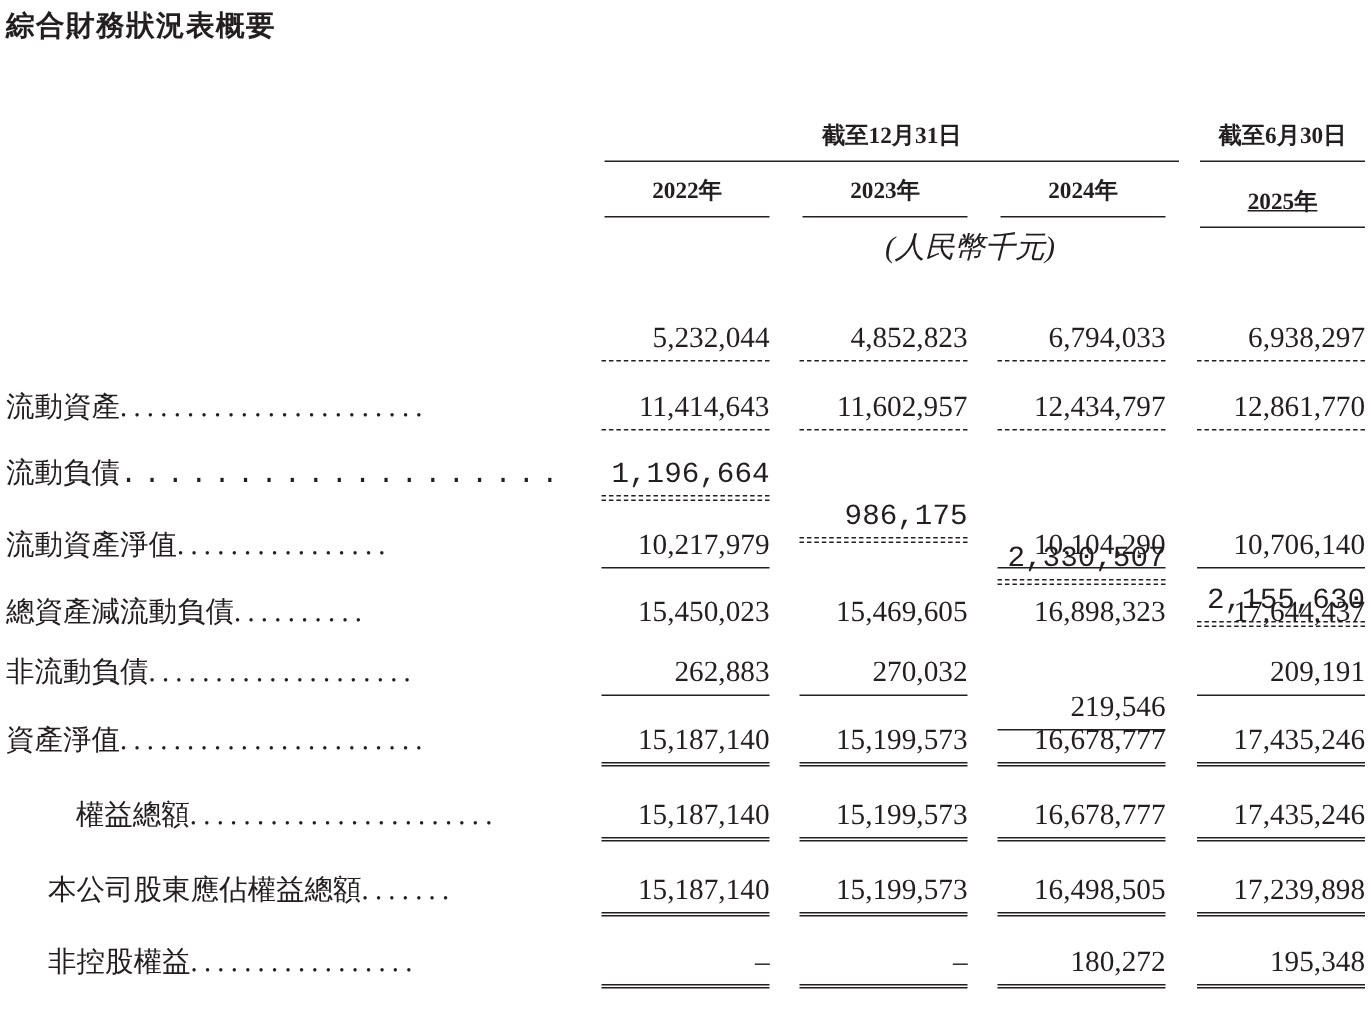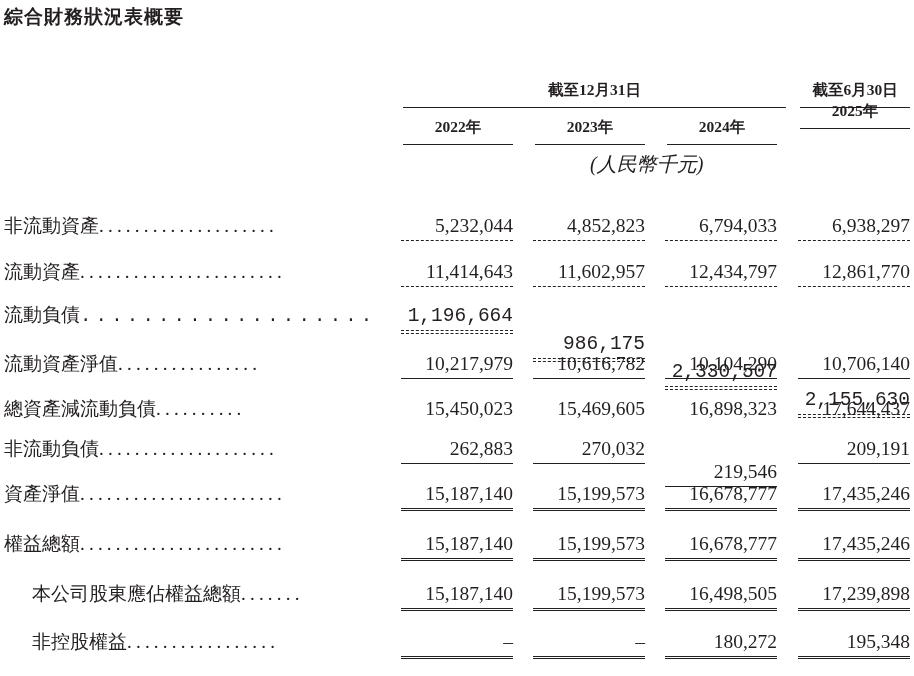--- a/index.html
+++ b/index.html
@@ -49,27 +49,26 @@
 <body>
 
 <div class="title">綜合財務狀況表概要</div>
 
 <div class="hdr-group" style="left:403px; top:80px; width:383px;">截至12月31日</div>
 <div class="hdr-group" style="left:800px; top:80px; width:110px;">截至6月30日</div>
 
 <div class="hdr-year" style="left:403px; top:117px; width:110px;">2022年</div>
 <div class="hdr-year" style="left:535px; top:117px; width:110px;">2023年</div>
 <div class="hdr-year" style="left:667px; top:117px; width:110px;">2024年</div>
-<div class="hdr-year" style="left:800px; top:101px; width:110px;">2025年</div>
+<div class="hdr-year" style="left:800px; top:124px; width:110px;text-decoration:underline;">2025年</div>
 
 <div class="unit">(人民幣千元)</div>
 
 <div id="rows">
     <div class="row" style="top: 212px;">
-      <div class="label" style="left: 4px; width: 375px;"><span>非流動資產</span><span class="dots">....................</span></div>
       <div class="val ul-dash" style="left: 401px;">5,232,044</div>
       <div class="val ul-dash" style="left: 533px;">4,852,823</div>
       <div class="val ul-dash" style="left: 665px;">6,794,033</div>
       <div class="val ul-dash" style="left: 798px;">6,938,297</div>
     </div>
     <div class="row" style="top: 258px;">
       <div class="label" style="left: 4px; width: 375px;"><span>流動資產</span><span class="dots">.......................</span></div>
       <div class="val ul-dash" style="left: 401px;">11,414,643</div>
       <div class="val ul-dash" style="left: 533px;">11,602,957</div>
       <div class="val ul-dash" style="left: 665px;">12,434,797</div>
@@ -78,21 +77,20 @@
     <div class="row" style="top: 302px; font-family: Liberation Mono, monospace;">
       <div class="label" style="left: 4px; width: 375px;"><span>流動負債</span><span class="dots">.......................</span></div>
       <div class="val ul-dashdouble" style="left: 401px;">1,196,664</div>
       <div class="val ul-dashdouble" style="left: 533px;">986,175</div>
       <div class="val ul-dashdouble" style="left: 665px;">2,330,507</div>
       <div class="val ul-dashdouble" style="left: 798px;">2,155,630</div>
     </div>
     <div class="row" style="top: 350px;">
       <div class="label" style="left: 4px; width: 375px;"><span>流動資產淨值</span><span class="dots">................</span></div>
       <div class="val ul-single" style="left: 401px;">10,217,979</div>
-      <div class="val ul-single" style="left: 533px;">10,616,782</div>
       <div class="val ul-single" style="left: 665px;">10,104,290</div>
       <div class="val ul-single" style="left: 798px;">10,706,140</div>
     </div>
     <div class="row" style="top: 395px;">
       <div class="label" style="left: 4px; width: 375px;"><span>總資產減流動負債</span><span class="dots">..........</span></div>
       <div class="val ul-none" style="left: 401px;">15,450,023</div>
       <div class="val ul-none" style="left: 533px;">15,469,605</div>
       <div class="val ul-none" style="left: 665px;">16,898,323</div>
       <div class="val ul-none" style="left: 798px;">17,644,437</div>
     </div>
@@ -104,21 +102,21 @@
       <div class="val ul-single" style="left: 798px;">209,191</div>
     </div>
     <div class="row" style="top: 480px;">
       <div class="label" style="left: 4px; width: 375px;"><span>資產淨值</span><span class="dots">.......................</span></div>
       <div class="val ul-double" style="left: 401px;">15,187,140</div>
       <div class="val ul-double" style="left: 533px;">15,199,573</div>
       <div class="val ul-double" style="left: 665px;">16,678,777</div>
       <div class="val ul-double" style="left: 798px;">17,435,246</div>
     </div>
     <div class="row" style="top: 530px;">
-      <div class="label" style="left: 4px; width: 375px;"><span>權益總額</span><span class="dots">.......................</span></div>
+      <div class="label" style="left: 4px; width: 375px; text-align: center;"><span>權益總額</span><span class="dots">.......................</span></div>
       <div class="val ul-double" style="left: 401px;">15,187,140</div>
       <div class="val ul-double" style="left: 533px;">15,199,573</div>
       <div class="val ul-double" style="left: 665px;">16,678,777</div>
       <div class="val ul-double" style="left: 798px;">17,435,246</div>
     </div>
     <div class="row" style="top: 580px; padding-left: 21px;">
       <div class="label" style="left: 32px; width: 345px;"><span>本公司股東應佔權益總額</span><span class="dots">.......</span></div>
       <div class="val ul-double" style="left: 401px;">15,187,140</div>
       <div class="val ul-double" style="left: 533px;">15,199,573</div>
       <div class="val ul-double" style="left: 665px;">16,498,505</div>

